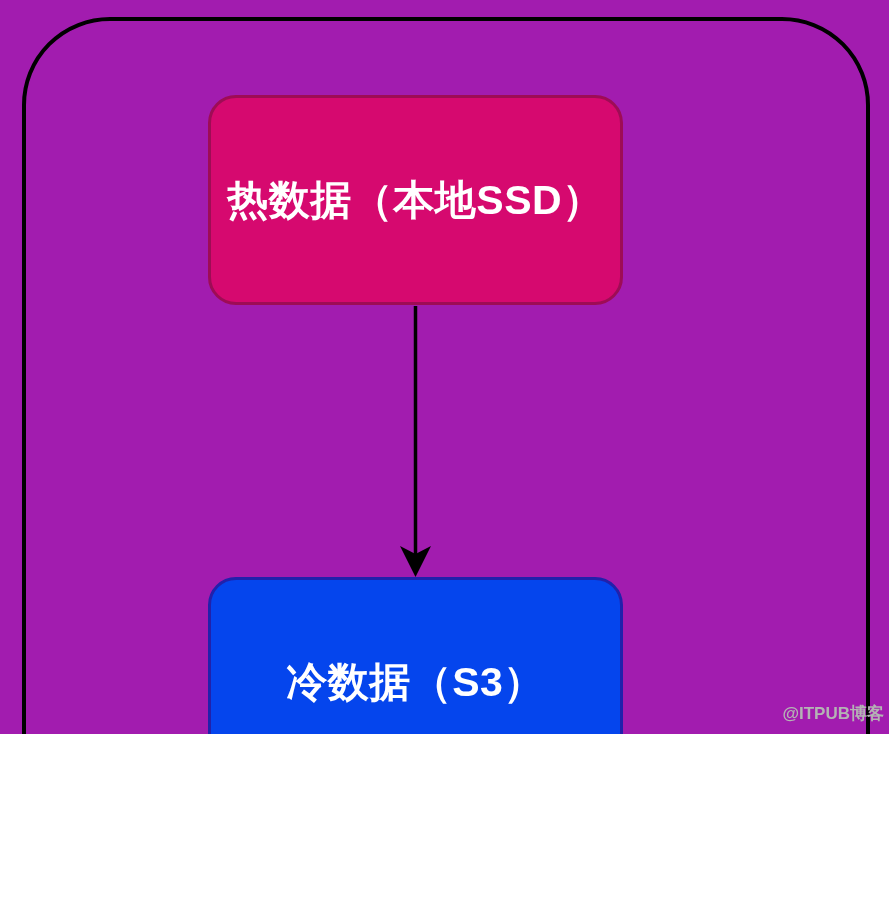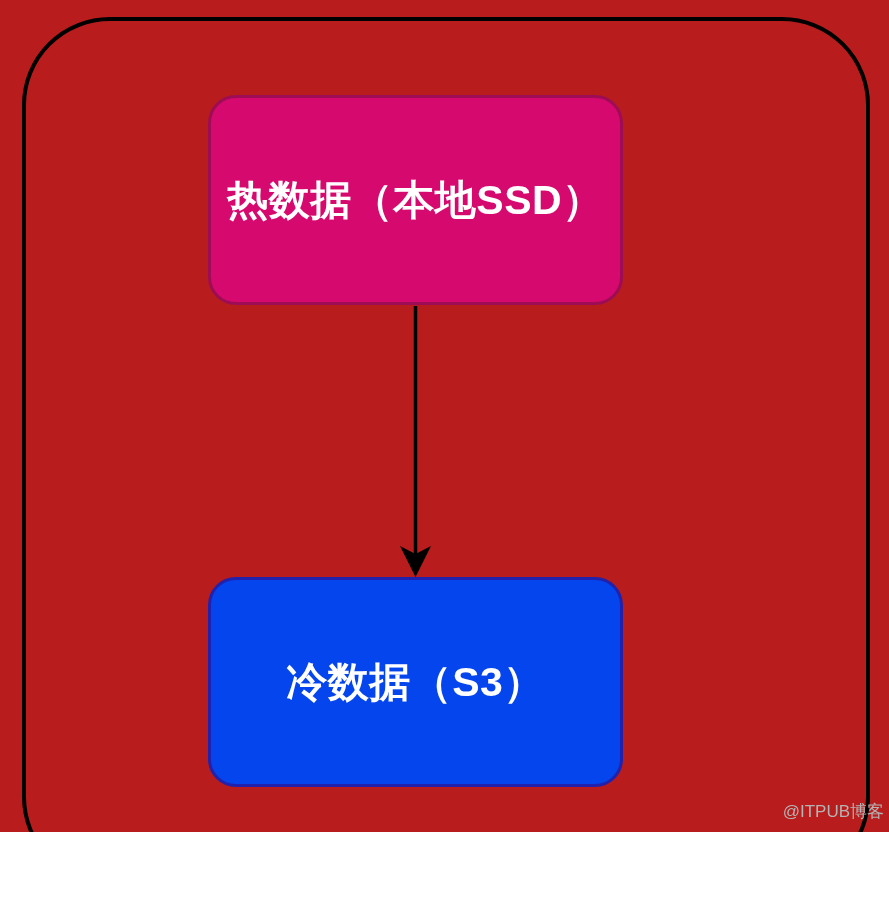--- a/index.html
+++ b/index.html
@@ -4,22 +4,22 @@
 <style>
   html, body {
     margin: 0;
     padding: 0;
     background: #ffffff;
     font-family: "Liberation Sans", "DejaVu Sans", sans-serif;
   }
   .canvas {
     position: relative;
     width: 889px;
-    height: 832px;
-    background: #b91c1c;
+    height: 734px;
+    background: #a21caf;
     overflow: hidden;
   }
   .outer-frame {
     position: absolute;
     left: 22px;
     top: 17px;
     width: 848px;
     height: 868px;
     border: 4px solid #000000;
     border-radius: 88px;
@@ -68,21 +68,21 @@
     font-size: 43px;
     font-weight: 400;
     letter-spacing: 1px;
   }
   .watermark {
     position: absolute;
     right: 5px;
     bottom: 9px;
     color: #b4b4b4;
     font-size: 17px;
-    font-weight: 400;
+    font-weight: 700;
   }
 </style>
 </head>
 <body>
 
 <div class="canvas">
 
   <div class="outer-frame"></div>
 
   <div class="node node-hot" style="background-color: rgb(214, 9, 111); border-color: rgb(158, 12, 85);">

